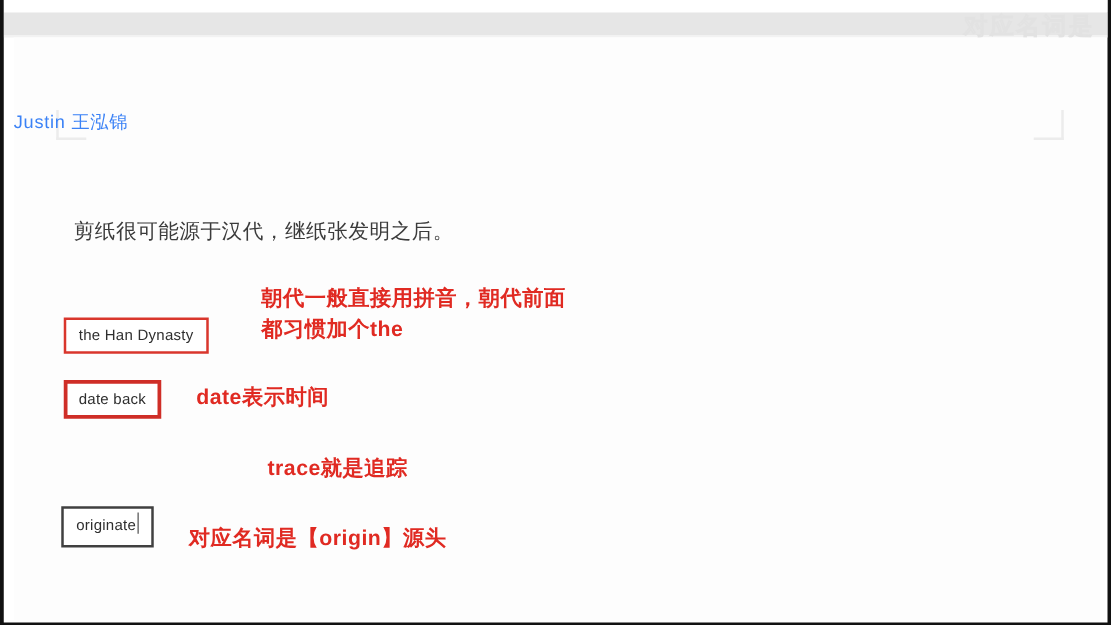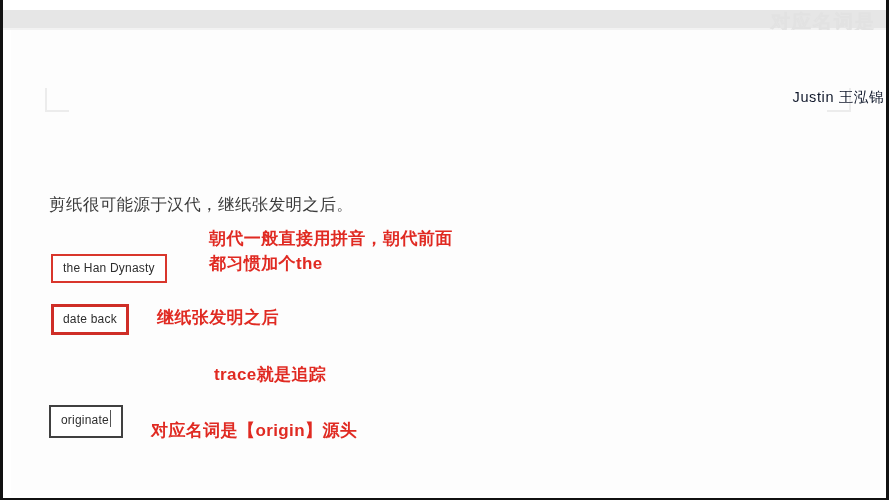--- a/index.html
+++ b/index.html
@@ -82,36 +82,35 @@
   .corner-mark.left  { left: 34px; top: 58px; }
   .corner-mark.right { left: 816px; top: 58px; border-left: none;
                        border-right: 2px solid #ececec; }
 
   
   .doc-header {
     position: absolute;
     left: 0;
     top: 58px;
     width: 873px;
-    text-align: right;
+    text-align: left;
     font-size: 14.5px;
-    color: #0f172a;
+    color: #3b82f6;
     letter-spacing: 0.6px;
   }
 
   
   .doc-paragraph {
     position: absolute;
-    left: 38px;
+    left: 48px;
     top: 144px;
     font-size: 16.5px;
     color: #3b3b3b;
     letter-spacing: 0.4px;
     white-space: nowrap;
-    margin-top: 20px;
   }
 
   
   .anno-row {
     position: absolute;
     display: flex;
     align-items: flex-start;
   }
 
   .term-box {
@@ -184,21 +183,21 @@
     </div>
     <div id="note-han" class="note-block">
       <div class="note">朝代一般直接用拼音，朝代前面</div>
       <div class="note">都习惯加个the</div>
     </div>
 
     <div class="anno-row" id="row-date">
       <span class="term-box medium">date back</span>
     </div>
     <div id="note-date" class="note-block">
-      <div class="note">继纸张发明之后</div>
+      <div class="note">date表示时间</div>
     </div>
 
     <div id="note-traced" class="note-block">
       <div class="note">trace就是追踪</div>
     </div>
 
     <div class="anno-row" id="row-originate">
       <span class="term-box thick"><span>originate</span><span class="caret"></span></span>
     </div>
     <div id="note-originate" class="note-block">

